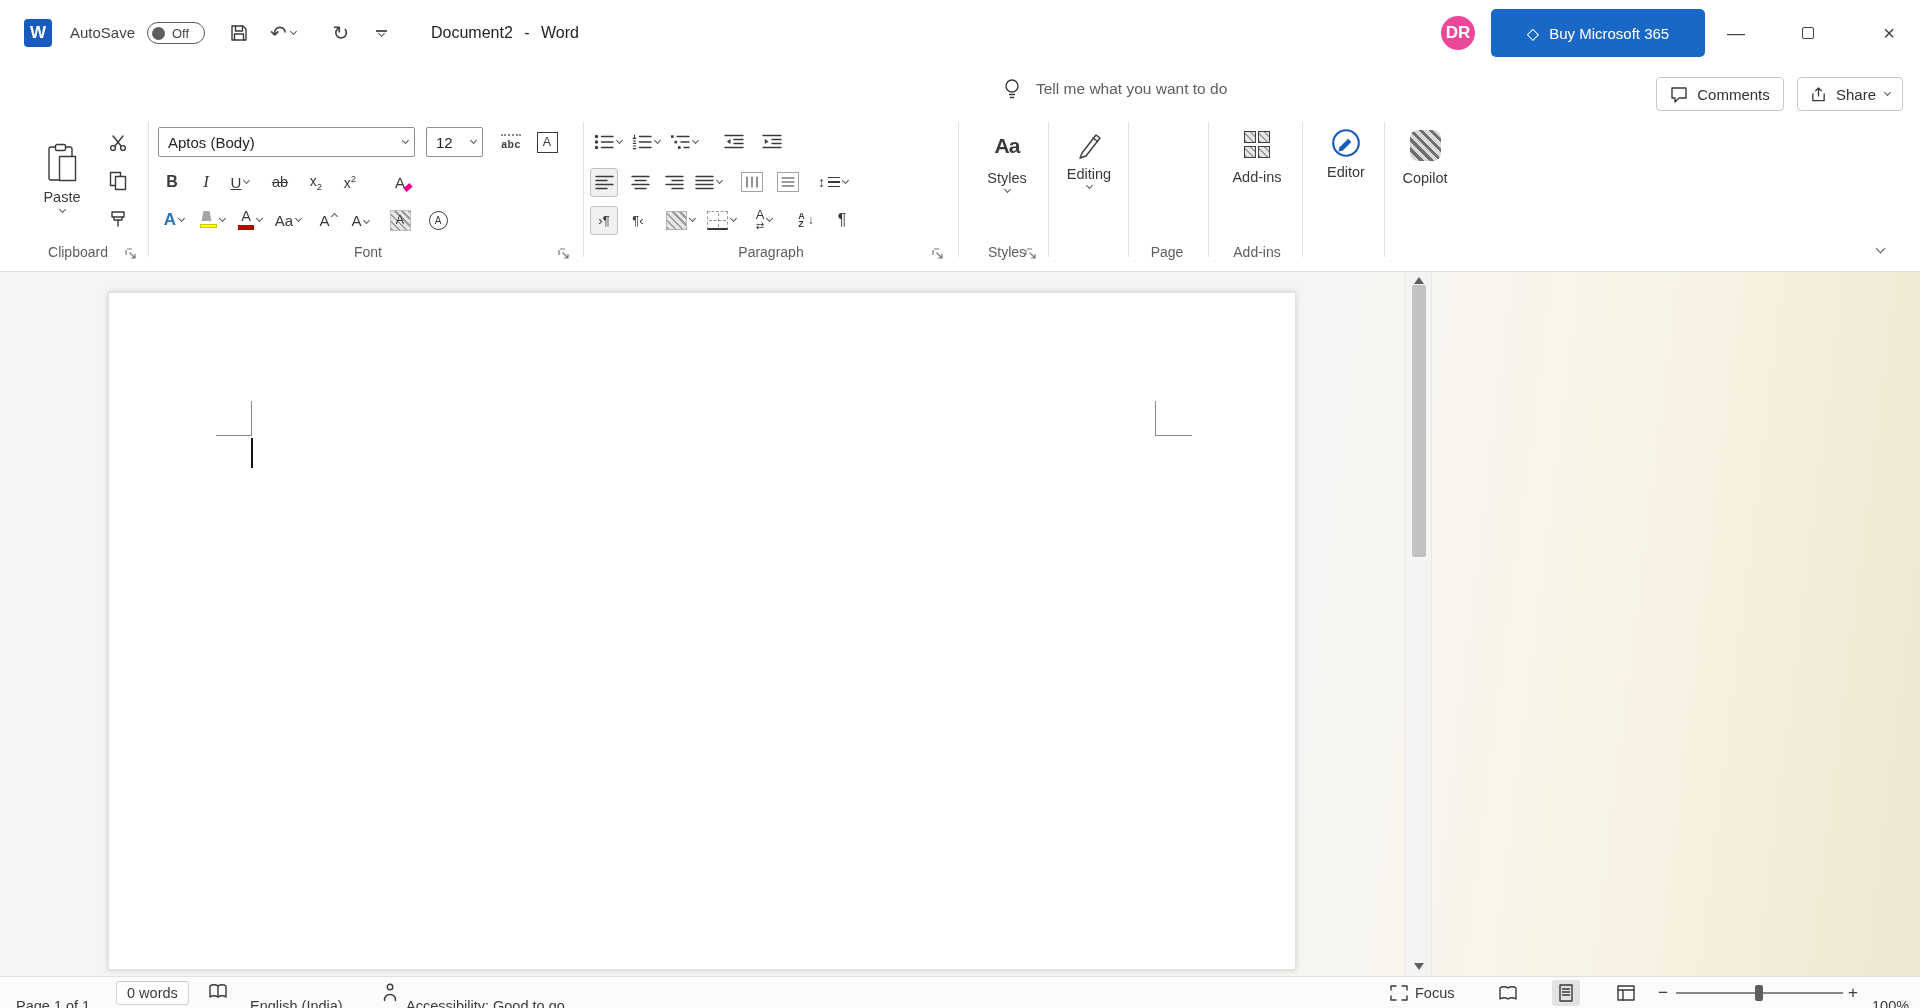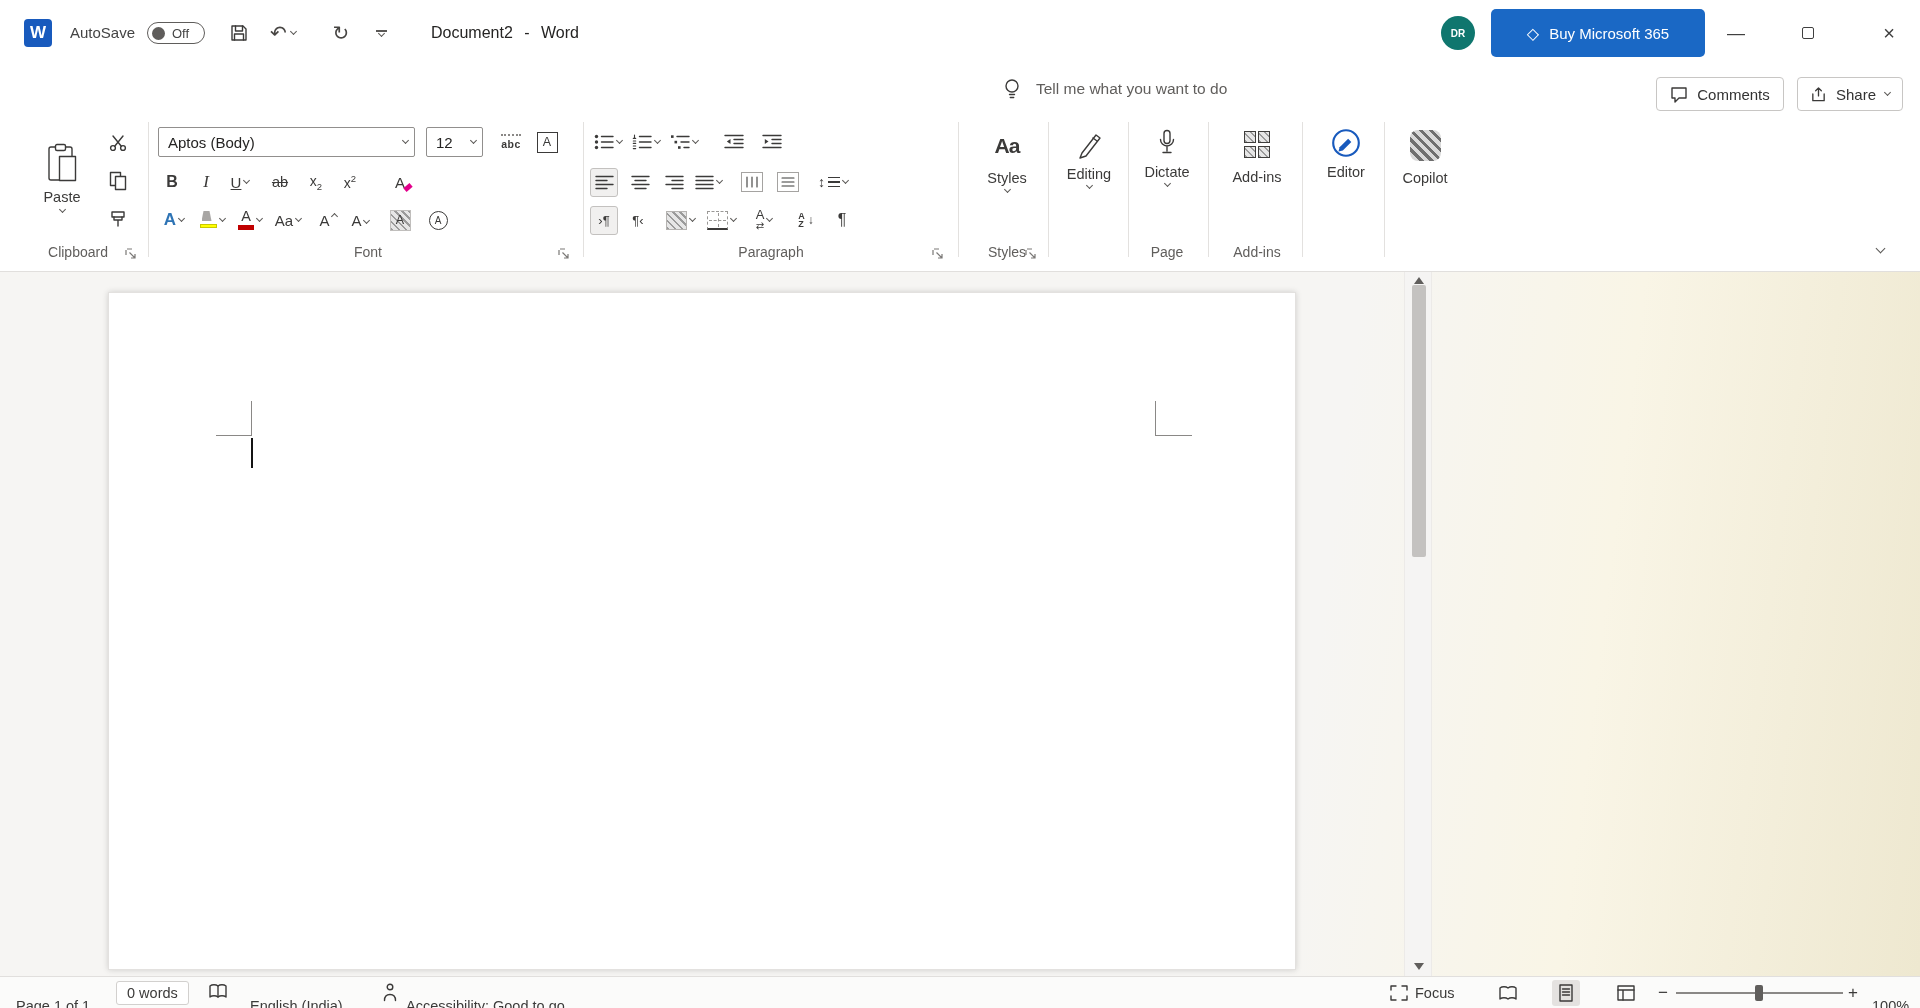--- a/index.html
+++ b/index.html
@@ -18,21 +18,21 @@
   .word-logo { position:absolute; left:24px; top:19px; width:28px; height:28px; background:#185abd; border-radius:4px; color:#fff; font-weight:bold; font-size:17px; text-align:center; line-height:28px; }
   .autosave-label { position:absolute; left:70px; top:0; line-height:66px; font-size:15px; color:#444; }
   .autosave-toggle { position:absolute; left:147px; top:22px; width:58px; height:22px; border:1.6px solid #5f5d5b; border-radius:11px; display:flex; align-items:center; }
   .autosave-knob { width:13px; height:13px; border-radius:50%; background:#5f5d5b; margin-left:4px; }
   .autosave-state { font-size:13px; color:#444; margin-left:7px; }
   .qat-btn { position:absolute; top:0; height:66px; display:flex; align-items:center; justify-content:center; width:34px; font-size:20px; color:#474543; }
   .qat-save { left:222px; } .qat-undo { left:266px; } .qat-undo .chev{ margin-left:4px; } .qat-redo { left:324px; } .qat-custom { left:364px; }
   .qat-custom .stack { display:flex; flex-direction:column; align-items:center; }
   .qat-custom .bar { width:11px; height:1.6px; background:#5a5856; margin-bottom:3px; }
   .doc-title { position:absolute; left:431px; top:0; line-height:66px; font-size:16px; color:#252423; word-spacing:7px; }
-  .avatar { position:absolute; left:1441px; top:16px; width:34px; height:34px; border-radius:50%; background:#0f766e; color:#fff; font-size:10px; font-weight:bold; display:flex; align-items:center; justify-content:center; }
+  .avatar { position:absolute; left:1441px; top:16px; width:34px; height:34px; border-radius:50%; background:#ec4899; color:#fff; font-size:17px; font-weight:bold; display:flex; align-items:center; justify-content:center; }
   .buy-btn { position:absolute; left:1491px; top:9px; width:214px; height:48px; background:#1a68c5; border-radius:5px; color:#fff; display:flex; align-items:center; justify-content:center; gap:10px; font-size:15px; }
   .buy-btn .gem { font-size:16px; }
   .winbtn { position:absolute; top:0; height:66px; width:48px; display:flex; align-items:center; justify-content:center; font-size:18px; color:#404040; }
   .win-min { left:1712px; } .win-max { left:1784px; } .win-close { left:1858px; width:62px; font-size:20px; }
   .max-sq { width:12px; height:12px; border:1.4px solid #404040; border-radius:2px; }
 
   
   .tabrow { position:absolute; left:0; top:66px; width:1920px; height:46px; background:#fff; }
   .tabs { position:absolute; left:22px; top:0; height:46px; display:flex; }
   .tab { position:relative; padding:0 16px; line-height:46px; font-size:16px; color:#444; }
@@ -485,28 +485,20 @@
           <path d="M6 26L20 8l4 3-14 18-6 2z"></path>
           <path d="M17 11l4 3"></path>
         </svg>
       <span>Editing</span>
       <span class="chev sm"></span>
     </div>
   </div>
   <div class="vdiv" style="left:1128px"></div>
 
   <div class="rgroup" style="left:1133px;width:68px">
-    <div class="bigbtn" style="width:68px">
-      <svg class="i" width="20" height="32" viewBox="0 0 20 28">
-          <rect x="7" y="1.5" width="6" height="13" rx="3"></rect>
-          <path d="M3.5 10.5a6.5 6.5 0 0 0 13 0M10 17.5v4.5M6 23.5h8"></path>
-        </svg>
-      <span>Dictate</span>
-      <span class="chev sm"></span>
-    </div>
     <div class="glabel">Page</div>
   </div>
   <div class="vdiv" style="left:1208px"></div>
 
   <div class="rgroup" style="left:1218px;width:78px">
     <div class="bigbtn" style="width:78px">
       <span class="addins-grid" style="margin-top:4px">
         <span class="hatch"></span>
           <span class="hatch"></span>
           <span class="hatch"></span>

